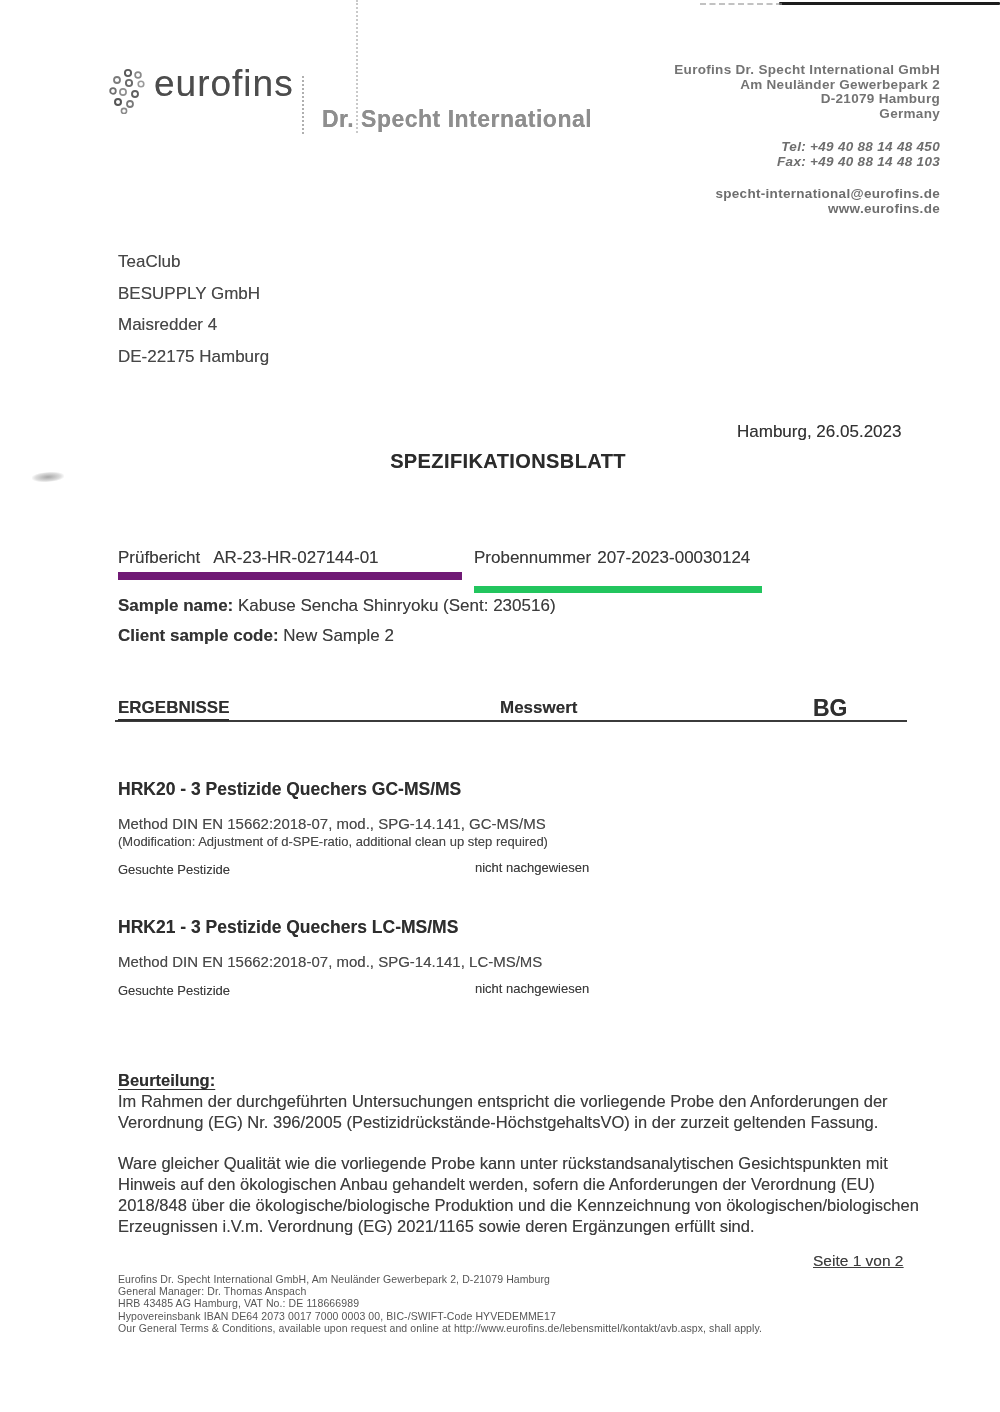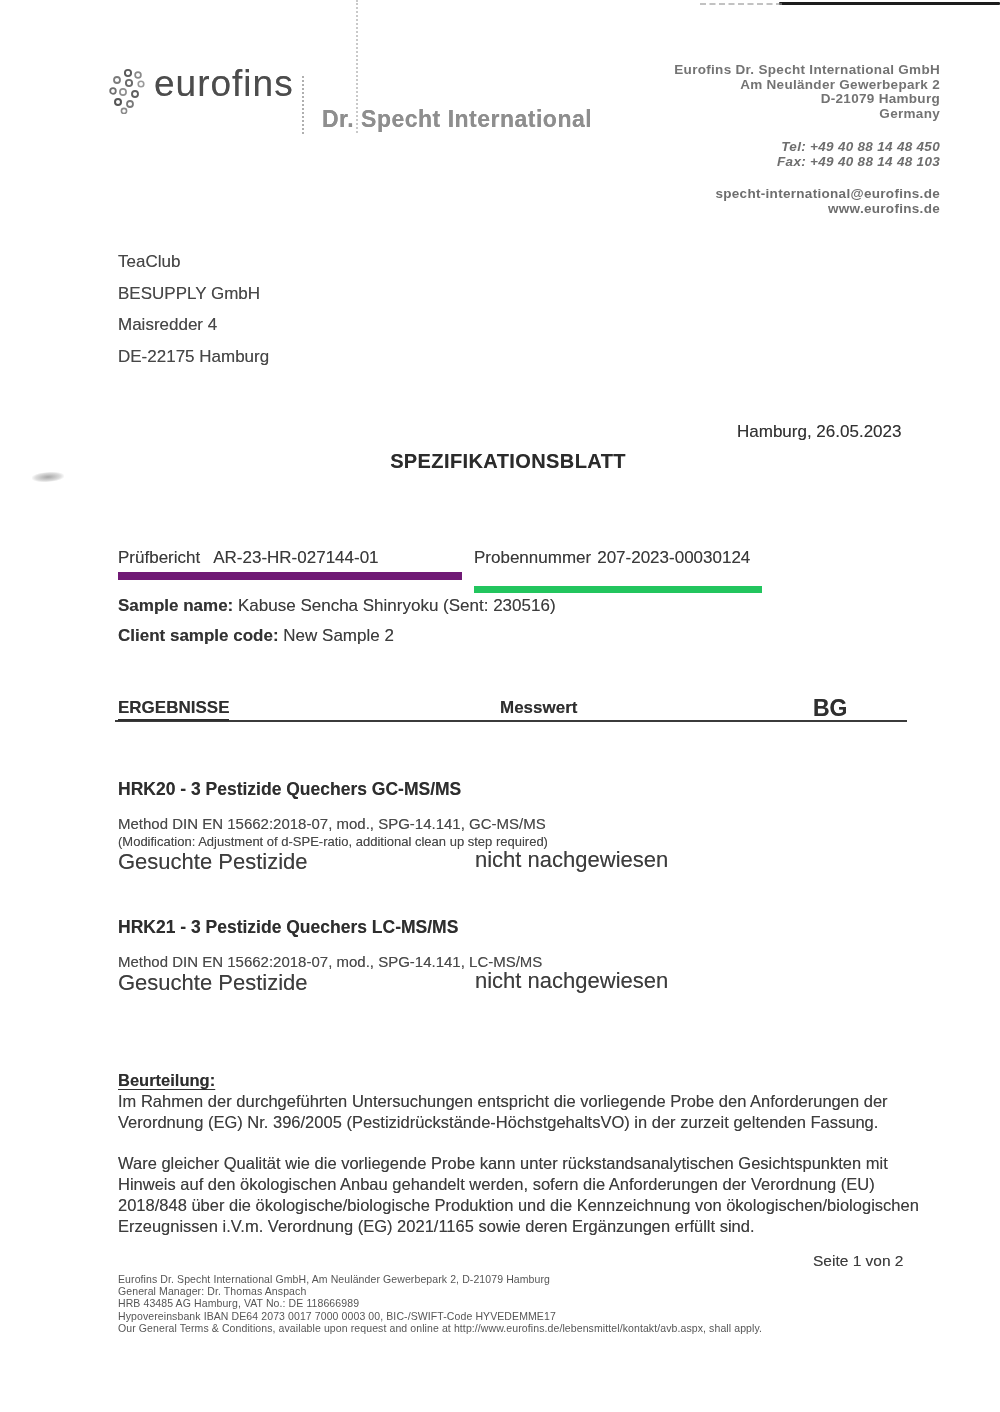--- a/index.html
+++ b/index.html
@@ -68,32 +68,32 @@
   .col-messwert { position: absolute; left: 385px; top: 0; font-size: 17px; font-weight: 700; color: #2f2f2f; }
   .col-bg { position: absolute; left: 698px; top: -3px; font-size: 23px; font-weight: 700; color: #2f2f2f; }
 
   
   .result-section { position: absolute; left: 118px; width: 800px; }
   .section-hrk20 { top: 779px; }
   .section-hrk21 { top: 917px; }
   .section-heading { font-size: 17.5px; font-weight: 700; color: #2e2e2e; }
   .section-method { margin-top: 15px; font-size: 15px; color: #4a4a4a; }
   .section-modification { margin-top: 2px; font-size: 13px; color: #4a4a4a; }
-  .section-row { position: relative; font-size: 22px; color: #3d3d3d; height: 22px; }
+  .section-row { position: relative; margin-top: 13px; font-size: 13px; color: #3d3d3d; height: 22px; }
   .section-row .row-value { position: absolute; left: 357px; top: -2px; }
 
   
   .assessment { position: absolute; top: 1071px; left: 118px; width: 814px; }
   .assessment-heading { font-size: 16.5px; font-weight: 700; color: #2e2e2e; text-decoration: underline;
     text-underline-offset: 3px; }
   .assessment p { font-size: 16.5px; color: #3d3d3d; line-height: 21px; }
   .assessment .p1 { margin-top: 1px; }
   .assessment .p2 { margin-top: 20px; }
 
-  .page-indicator { position: absolute; top: 1252px; left: 813px; font-size: 15.5px; color: #3d3d3d; }
+  .page-indicator { position: absolute; top: 1252px; left: 813px; font-size: 15.5px; color: #3d3d3d; text-decoration: underline; }
 
   
   .doc-footer { position: absolute; top: 1273px; left: 118px; width: 760px;
     font-size: 10.5px; color: #565656; line-height: 12.2px; letter-spacing: .1px; }
 </style>
 </head>
 <body>
 
 <div class="page">
 

